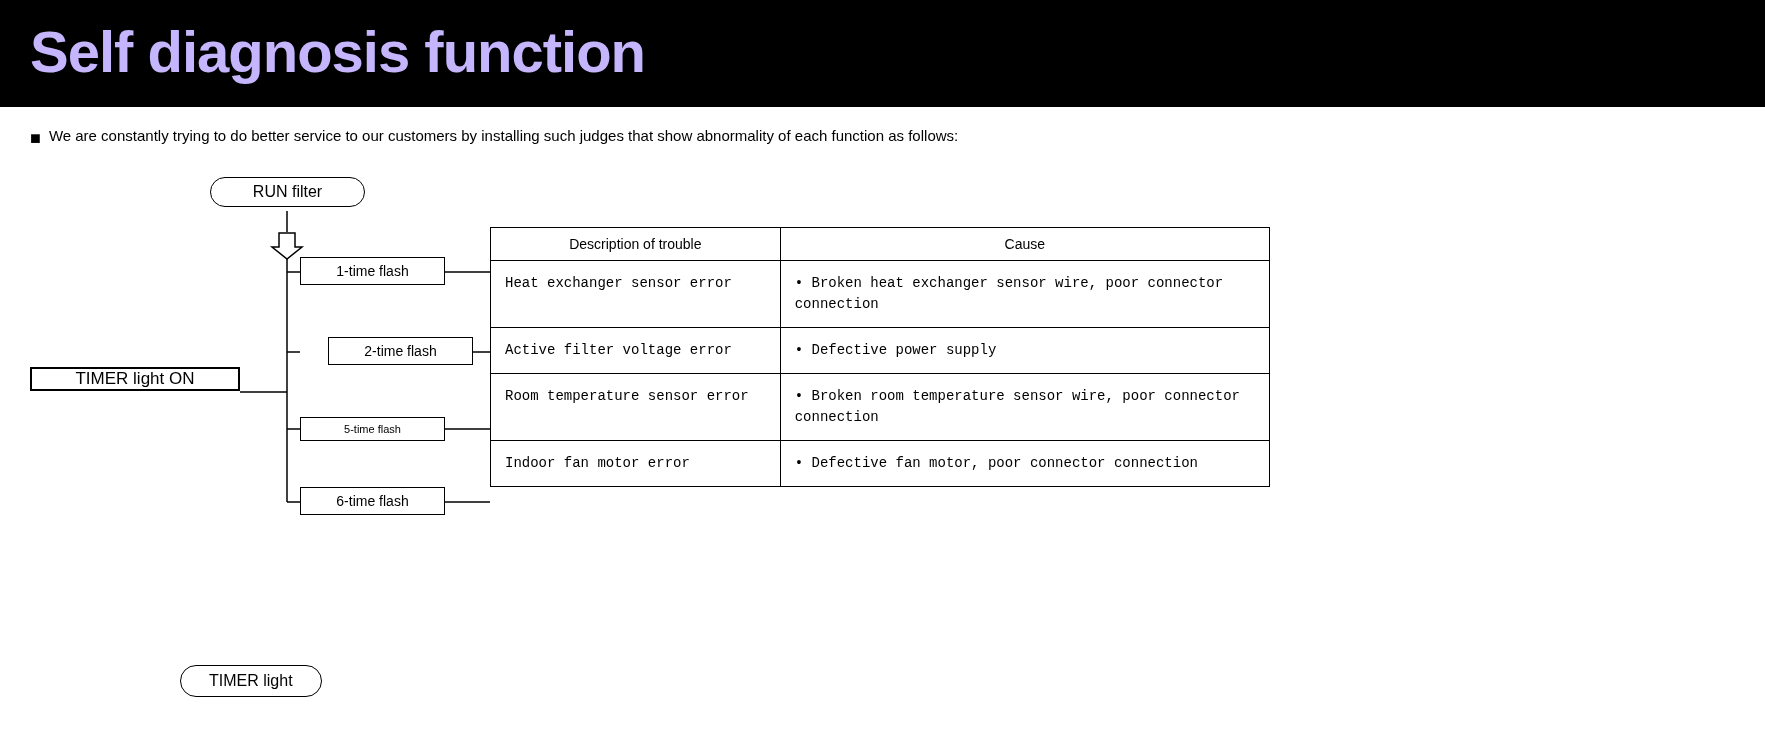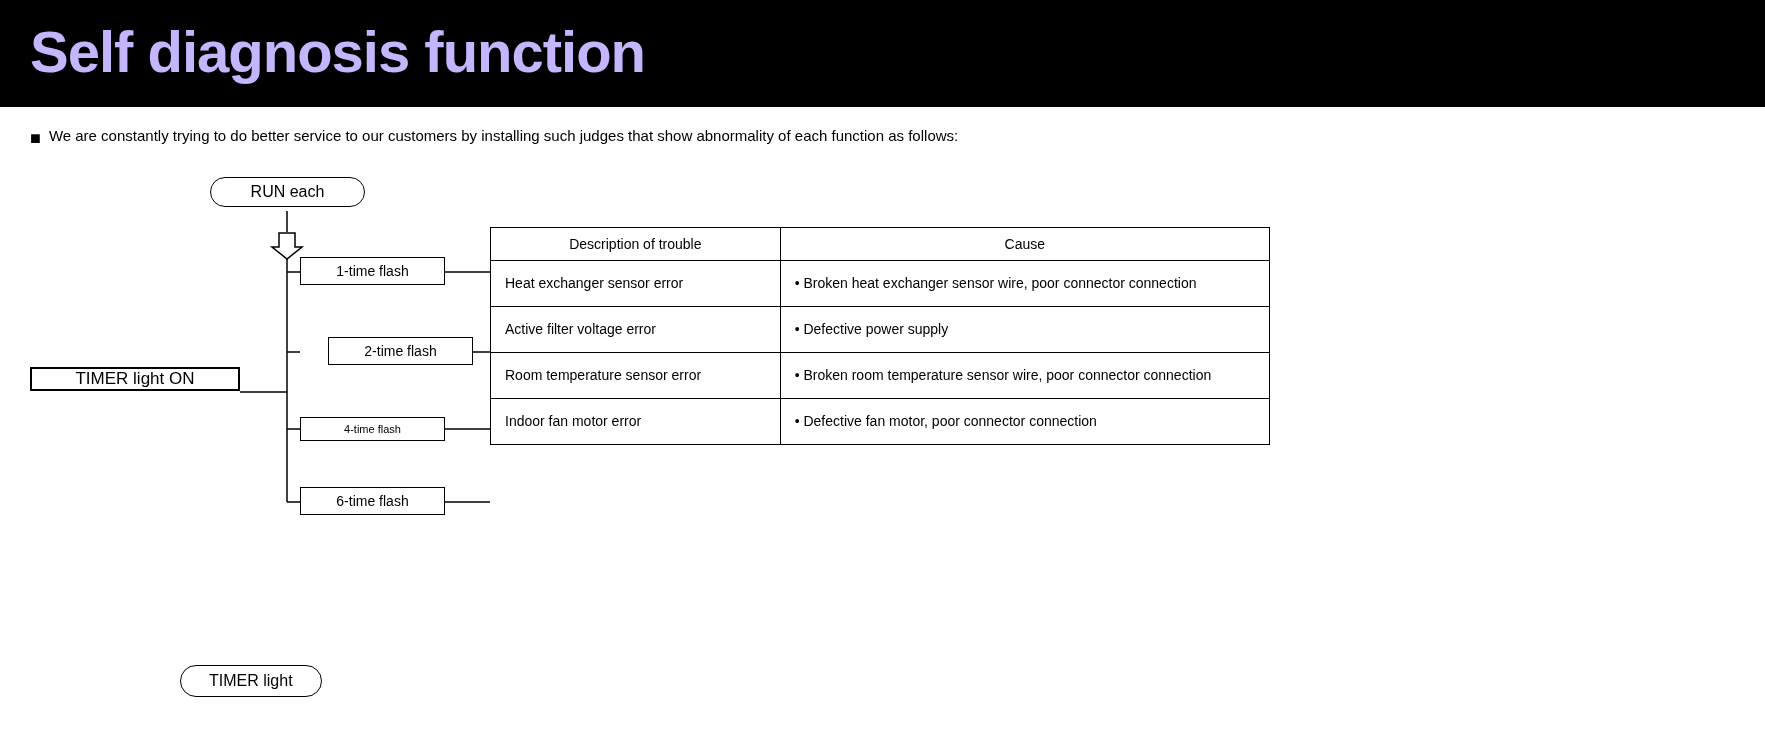--- a/index.html
+++ b/index.html
@@ -133,20 +133,21 @@
       background: #fff;
       font-size: 14px;
     }
 
     .trouble-table td {
       border: 1.5px solid #000;
       padding: 12px 14px;
       vertical-align: top;
       font-size: 14px;
       line-height: 1.5;
+      font-family: Liberation Mono, monospace;
     }
 
     
     .timer-light-bottom {
       border: 1.5px solid #000;
       border-radius: 20px;
       padding: 6px 28px;
       display: inline-block;
       font-size: 16px;
       position: absolute;
@@ -200,33 +201,33 @@
       <line x1="415" y1="175" x2="460" y2="175" stroke="#000" stroke-width="1.5"></line>
       <line x1="415" y1="252" x2="460" y2="252" stroke="#000" stroke-width="1.5"></line>
       <line x1="415" y1="325" x2="460" y2="325" stroke="#000" stroke-width="1.5"></line>
 
       <line x1="210" y1="215" x2="257" y2="215" stroke="#000" stroke-width="1.5"></line>
 
       <polygon points="249,56 265,56 265,70 272,70 257,82 242,70 249,70" fill="#fff" stroke="#000" stroke-width="1.5"></polygon>
     </svg>
 
     <div class="run-light-box flash-box" style="left:180px; top:0px; width:155px; border-radius:20px; border:1.5px solid #000; font-size:16px;">
-      <span>RUN each</span>
+      <span>RUN filter</span>
     </div>
 
     <div class="flash-box flash-1">
       <span>1-time flash</span>
     </div>
 
     <div class="flash-box flash-2">
       <span>2-time flash</span>
     </div>
 
     <div class="flash-box flash-5">
-      <span>4-time flash</span>
+      <span>5-time flash</span>
     </div>
 
     <div class="flash-box flash-6">
       <span>6-time flash</span>
     </div>
 
     <div class="timer-on-box">
       <span>TIMER light ON</span>
     </div>
 

